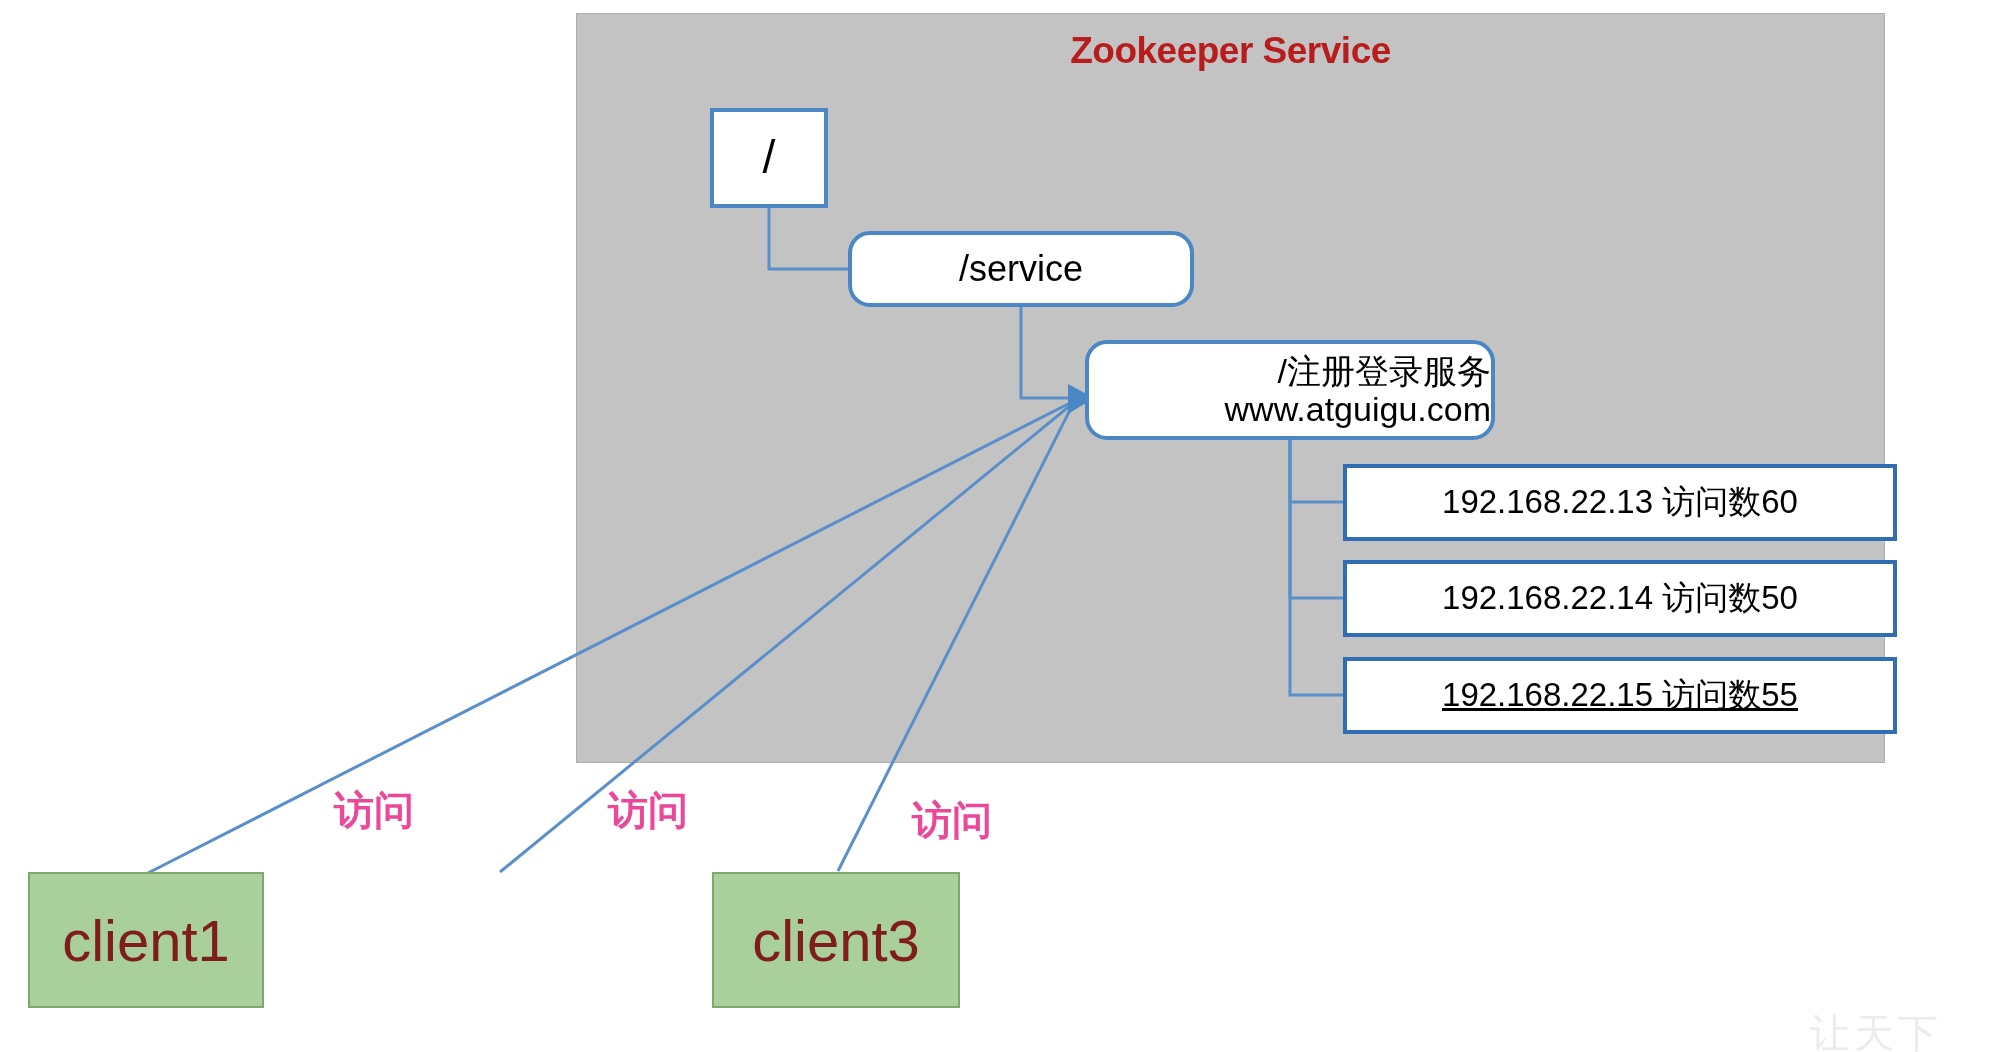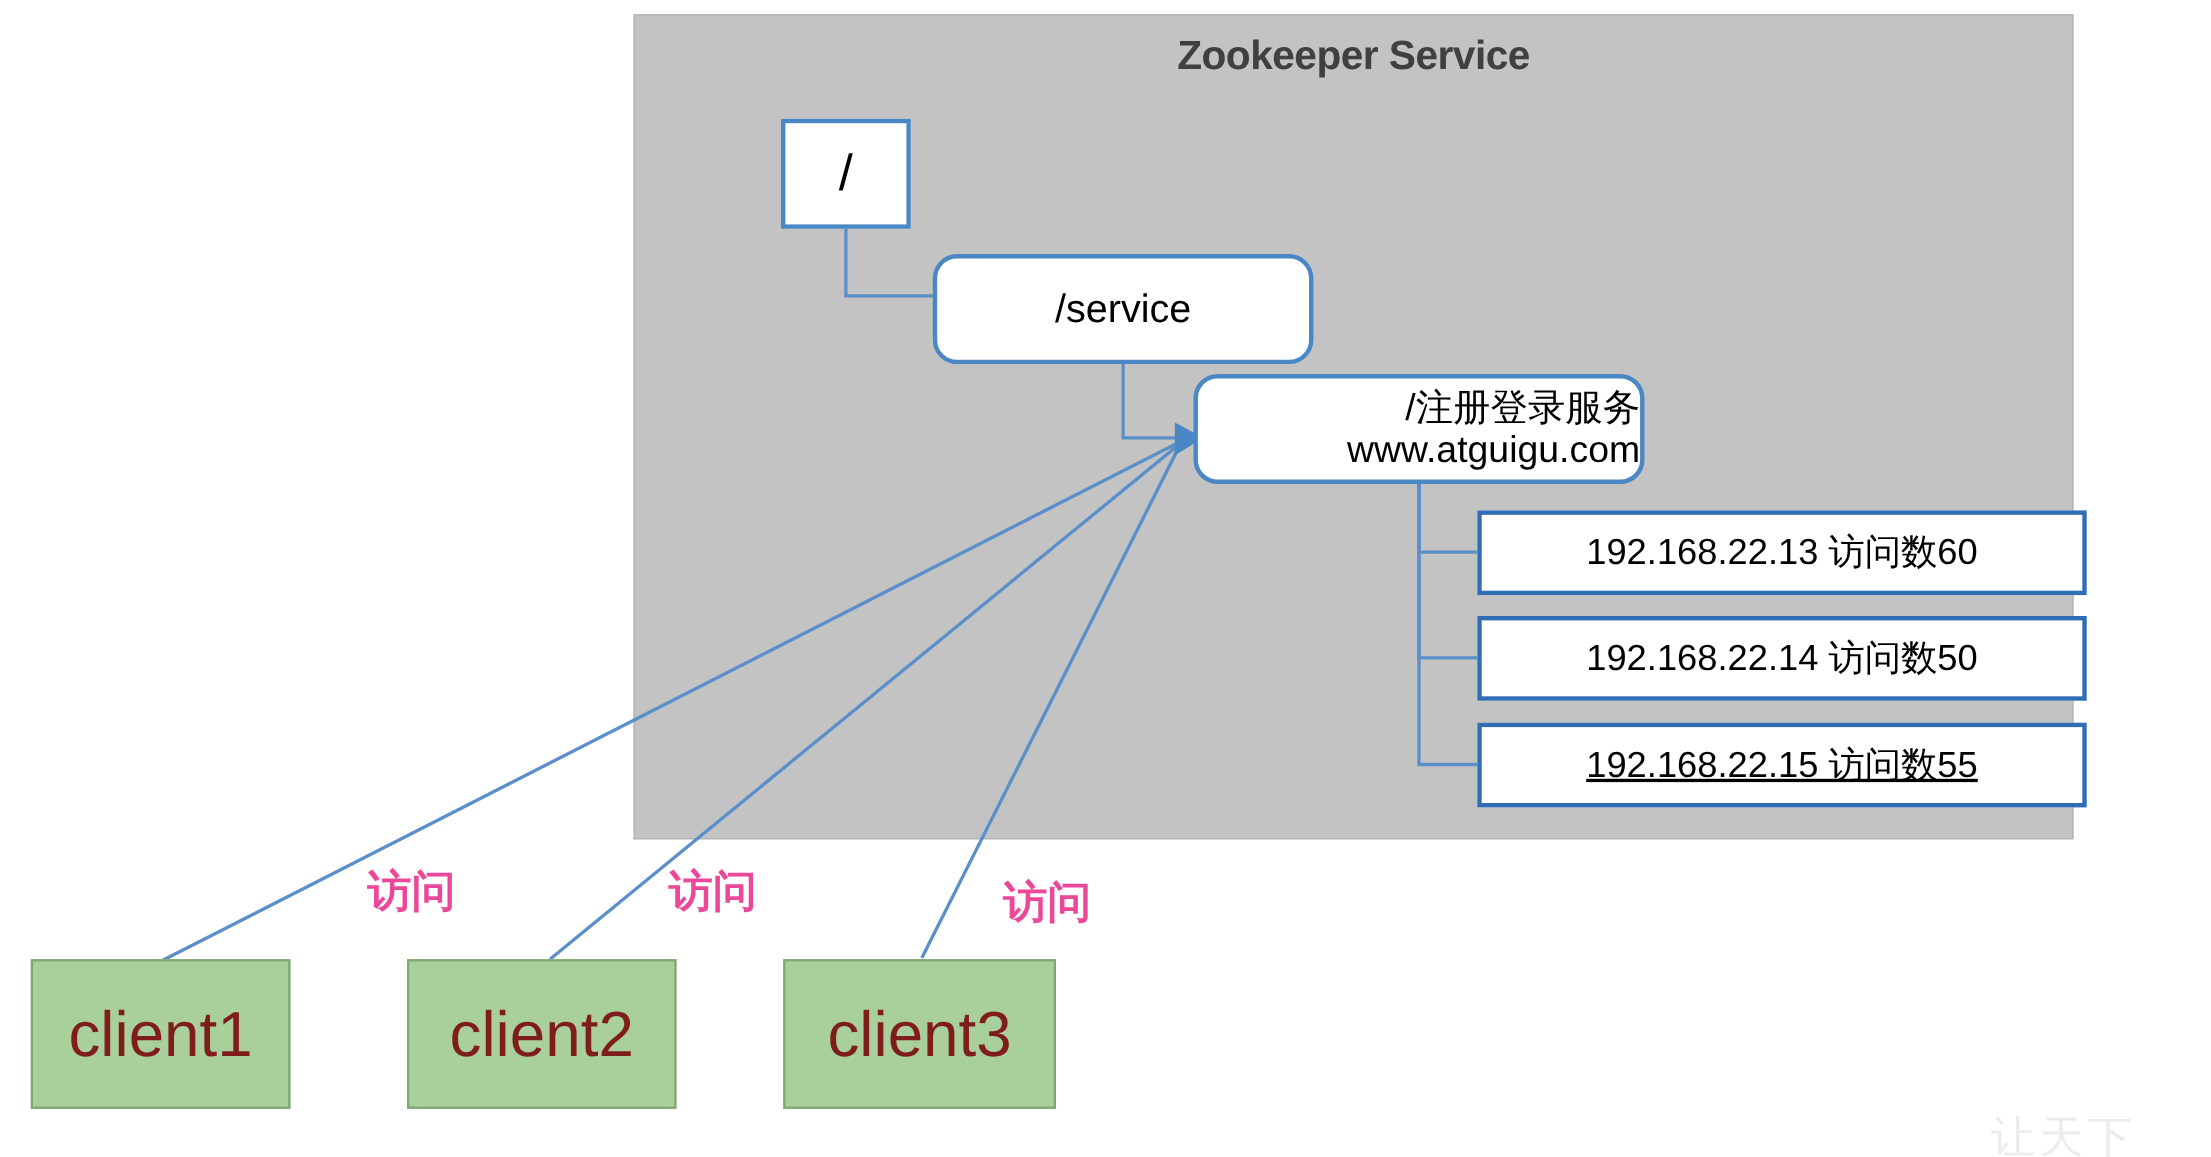--- a/index.html
+++ b/index.html
@@ -30,21 +30,21 @@
     box-sizing: border-box;
   }
   .zk-title {
     position: absolute;
     left: 576px;
     top: 30px;
     width: 1309px;
     text-align: center;
     font-size: 37px;
     font-weight: bold;
-    color: #404040;
+    color: #b91c1c;
     letter-spacing: -0.5px;
   }
 
   
   #wires {
     position: absolute;
     left: 0;
     top: 0;
     width: 2010px;
     height: 1052px;
@@ -68,21 +68,21 @@
     left: 710px;
     top: 108px;
     width: 118px;
     height: 100px;
     font-size: 46px;
   }
   .node-service {
     left: 848px;
     top: 231px;
     width: 346px;
-    height: 100px;
+    height: 76px;
     border-radius: 22px;
     font-size: 36px;
   }
   .node-reg {
     left: 1085px;
     top: 340px;
     width: 410px;
     height: 100px;
     border-radius: 22px;
     font-size: 34px;
@@ -198,22 +198,19 @@
     <span>192.168.22.15 访问数55</span>
   </div>
 
   <div class="access-label a1">访问</div>
   <div class="access-label a2">访问</div>
   <div class="access-label a3">访问</div>
 
   <div class="client c1">
     <span>client1</span>
   </div>
-  <div class="client c2">
-    <span>client2</span>
-  </div>
   <div class="client c3">
     <span>client3</span>
   </div>
 
   <div class="watermark">让天下</div>
 
 </div>
 
 </body></html>

